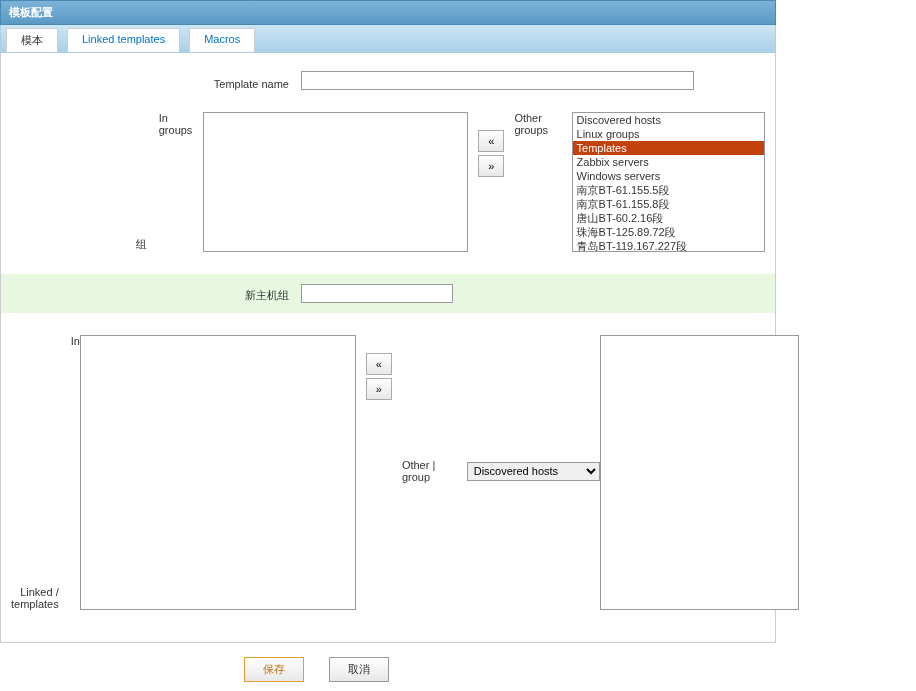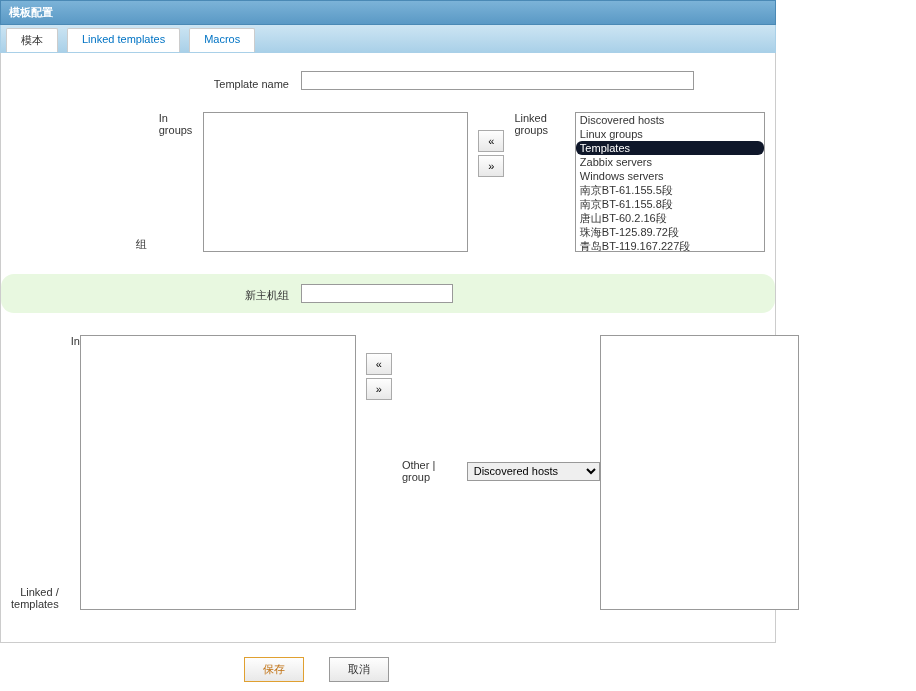--- a/index.html
+++ b/index.html
@@ -57,21 +57,20 @@
       align-items: flex-end;
       margin-bottom: 22px;
     }
     .form-row.green {
       background: #e8f8e0;
       padding: 10px 0;
       margin-left: -10px;
       margin-right: -10px;
       padding-left: 10px;
       padding-right: 10px;
-      border-radius: 13px;
     }
     .label {
       width: 290px;
       text-align: right;
       padding-right: 12px;
       padding-top: 3px;
       color: #333;
       font-size: 11px;
     }
     .field {
@@ -96,23 +95,22 @@
       overflow-y: scroll;
       background: #fff;
     }
     .listbox .opt {
       padding: 0 4px;
       line-height: 14px;
       white-space: nowrap;
       cursor: default;
     }
     .listbox .opt.sel {
-      background: #0f172a;
+      background: #c2410c;
       color: #fff;
-      border-radius: 6px;
     }
     .heading-small {
       font-size: 11px;
       color: #333;
       margin-bottom: 3px;
     }
     .move-btns {
       display: flex;
       flex-direction: column;
       gap: 3px;
@@ -184,21 +182,21 @@
       <div class="field">
         <div class="col-block">
           <div class="heading-small">In groups</div>
           <div class="listbox" style="width:276px;height:140px;" id="in-groups-list"></div>
         </div>
         <div class="move-btns">
           <button class="move-btn">«</button>
           <button class="move-btn">»</button>
         </div>
         <div class="col-block">
-          <div class="heading-small">Linked groups</div>
+          <div class="heading-small">Other groups</div>
           <div class="listbox" style="width:217px;height:140px;" id="other-groups-list">
               <div class="opt">Discovered hosts</div>
               <div class="opt">Linux groups</div>
               <div class="opt sel">Templates</div>
               <div class="opt">Zabbix servers</div>
               <div class="opt">Windows servers</div>
               <div class="opt">南京BT-61.155.5段</div>
               <div class="opt">南京BT-61.155.8段</div>
               <div class="opt">唐山BT-60.2.16段</div>
               <div class="opt">珠海BT-125.89.72段</div>

